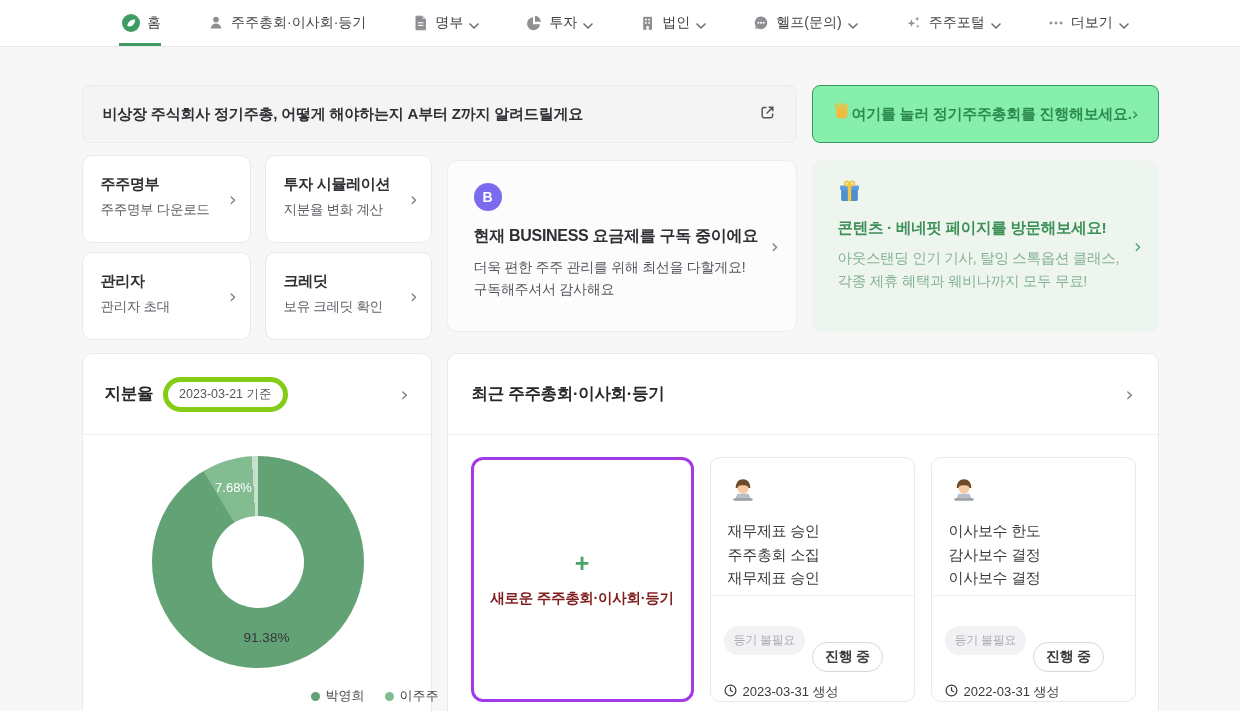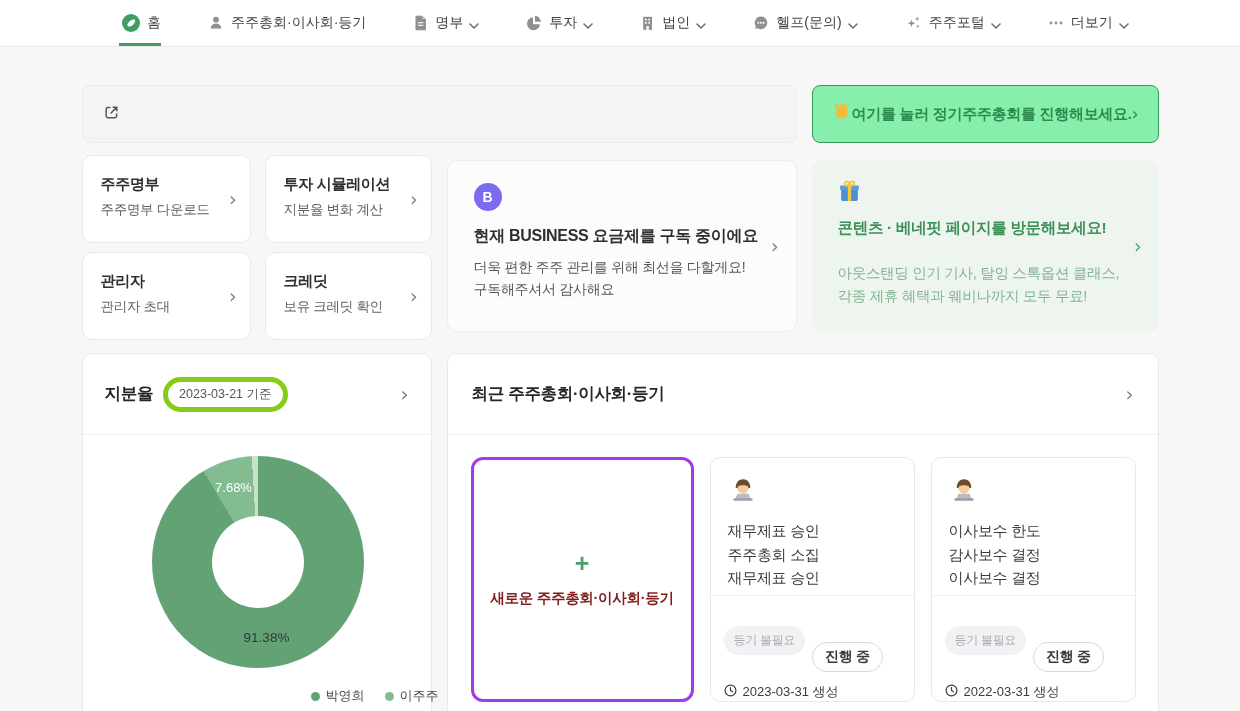--- a/index.html
+++ b/index.html
@@ -39,21 +39,21 @@
   
   .plan-card { width:350px; height:172px; margin-top:5px; background:#fcfcfd; border:1px solid #ededf0; border-radius:10px; padding:22px 26px 0; position:relative; cursor:pointer; }
   .plan-badge { width:28px; height:28px; border-radius:50%; background:#7b6bee; color:#fff; font-size:14px; font-weight:bold; display:flex; align-items:center; justify-content:center; }
   .plan-card .t { font-size:16px; font-weight:bold; color:#2e2e33; margin-top:15px; letter-spacing:-0.3px; }
   .plan-card .s { font-size:14px; color:#55555c; margin-top:9px; line-height:22px; letter-spacing:-0.3px; }
   .plan-card .chev-right { position:absolute; right:17px; top:50%; transform:translateY(-50%); }
 
   
   .benefit-card { width:347px; height:172px; margin-top:5px; background:#eef5ef; border-radius:10px; padding:20px 26px 0; position:relative; cursor:pointer; }
   .benefit-card .t { font-size:15.5px; font-weight:bold; color:#3c9058; margin-top:12px; letter-spacing:-0.3px; }
-  .benefit-card .s { font-size:14.5px; color:#84b393; margin-top:23px; line-height:23px; letter-spacing:-0.3px; }
+  .benefit-card .s { font-size:14.5px; color:#84b393; margin-top:8px; line-height:23px; letter-spacing:-0.3px; }
   .benefit-card .chev-right { position:absolute; right:17px; top:50%; transform:translateY(-50%); color:#5ba477; }
 
   
   .panel { background:#fff; border:1px solid #e9e9eb; border-radius:10px; height:420px; }
   .panel-head { height:80px; display:flex; align-items:center; padding:0 22px; }
   .panel-head .t { font-size:16.5px; font-weight:bold; color:#27272b; letter-spacing:-0.3px; }
   .panel-head .chev-right { margin-left:auto; cursor:pointer; font-size:20px; }
   .panel-div { border-top:1px solid #efeff1; }
 
   
@@ -189,20 +189,21 @@
             <polyline points="1,1 5,5 9,1" fill="none" stroke="#6f6f75" stroke-width="1.6" stroke-linecap="round" stroke-linejoin="round"></polyline>
           </svg></span>
     </div>
   </div>
 </div>
 
 <div class="container">
 
   <div class="rowA">
     <div class="notice-banner">
+      <span class="txt">비상장 주식회사 정기주총, 어떻게 해야하는지 A부터 Z까지 알려드릴게요</span>
       <span>
         <svg width="17" height="17" viewBox="0 0 16 16">
             <path d="M6.5 3.2H4.6A1.6 1.6 0 0 0 3 4.8v6.6A1.6 1.6 0 0 0 4.6 13h6.6a1.6 1.6 0 0 0 1.6-1.6V9.5" fill="none" stroke="#55555a" stroke-width="1.4" stroke-linecap="round"></path>
             <path d="M9.6 3h3.4v3.4M12.8 3.2L7.6 8.4" fill="none" stroke="#55555a" stroke-width="1.4" stroke-linecap="round"></path>
           </svg>
       </span>
     </div>
     <div class="agm-banner">
       <span>
         <svg width="20" height="20" viewBox="0 0 20 20">

